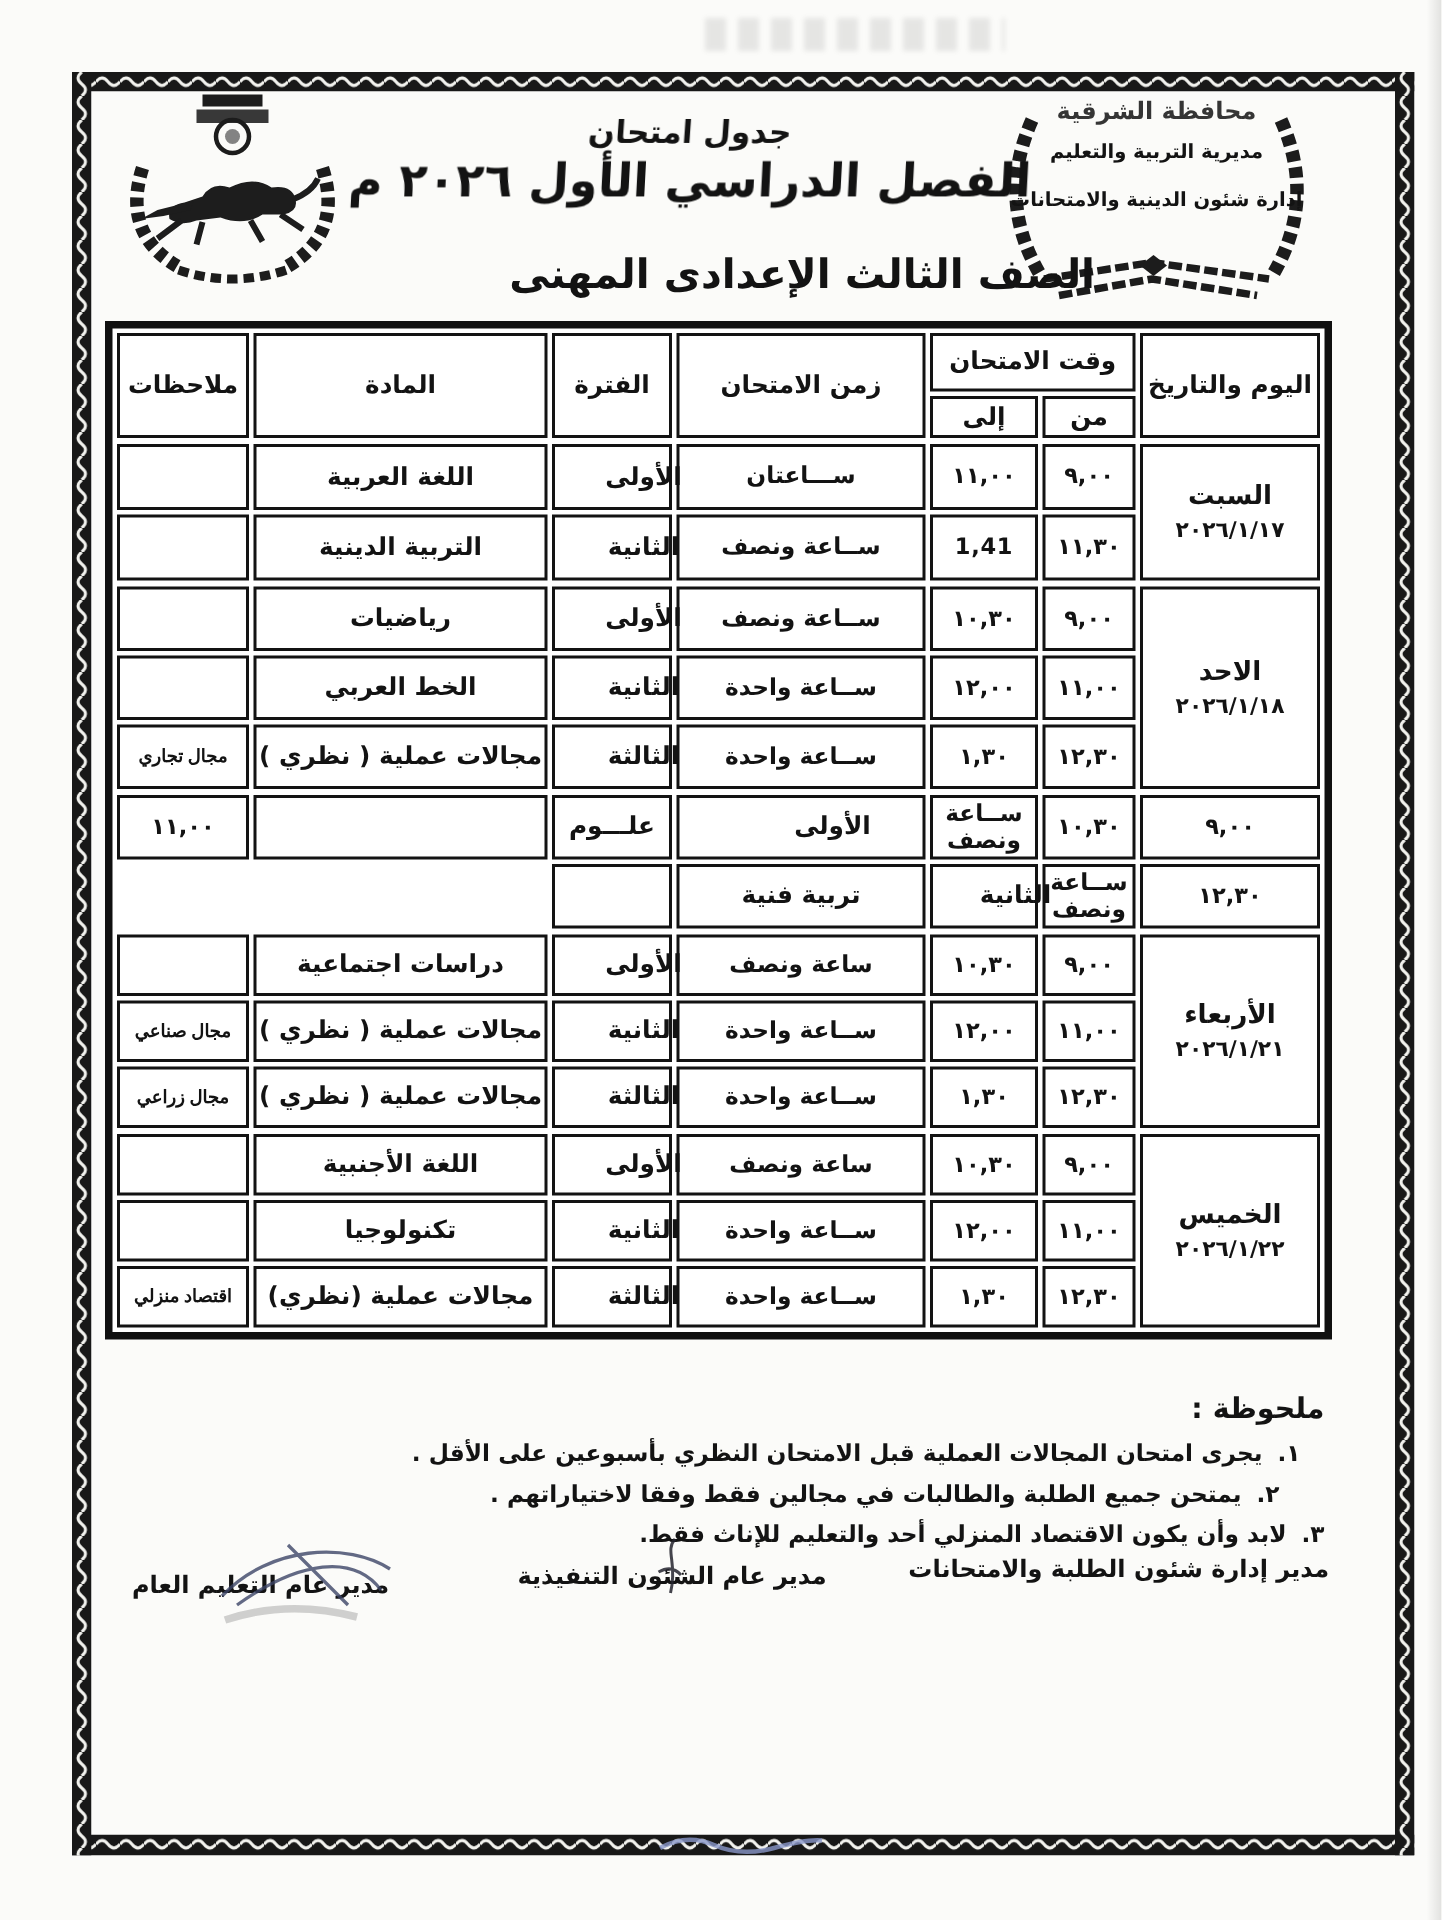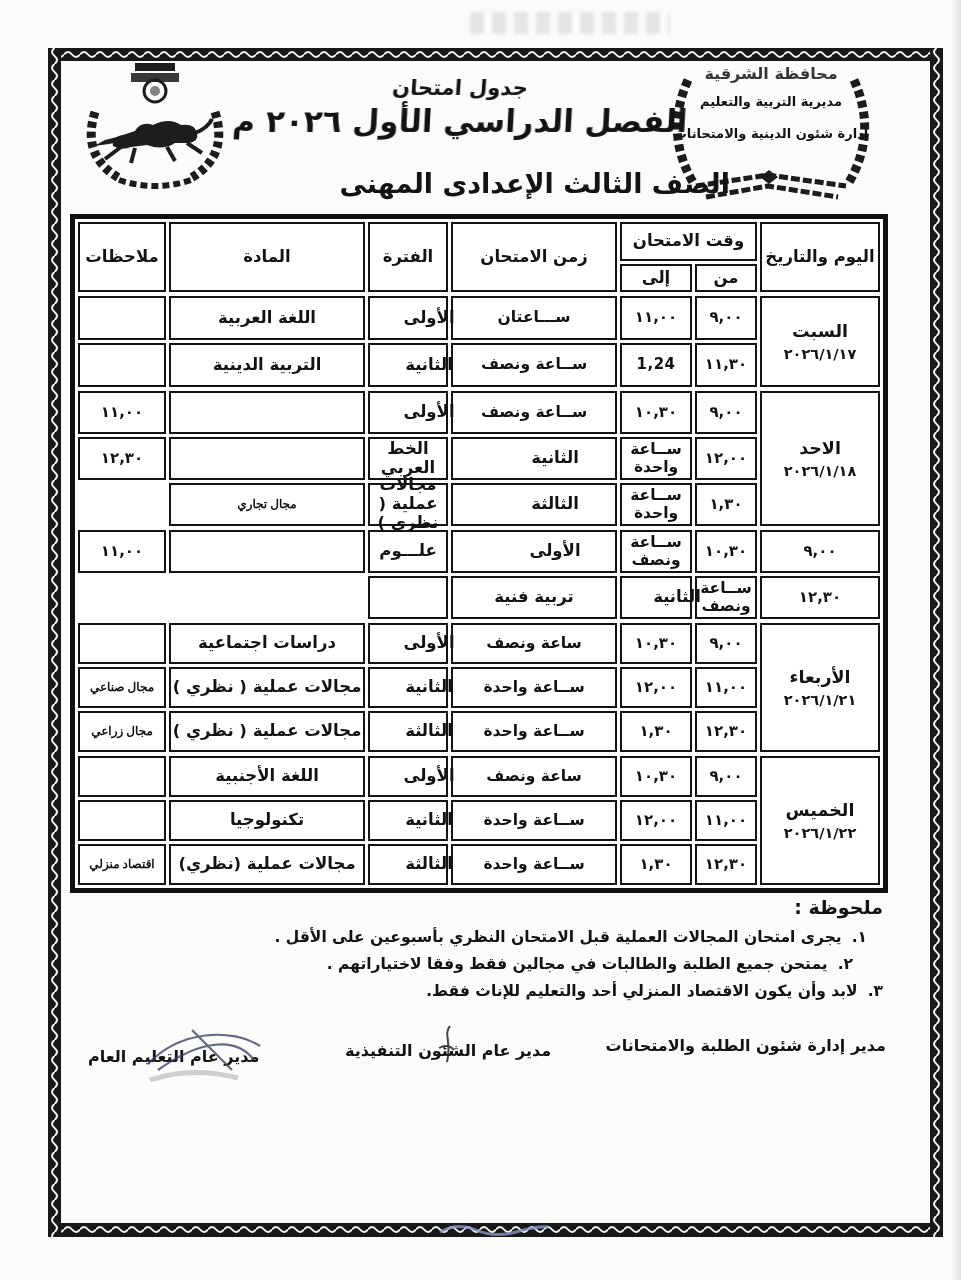--- a/index.html
+++ b/index.html
@@ -30,21 +30,21 @@
   .c.hd{font-size:16.5px;}
   .c.day{font-size:17.5px;gap:5px;}
   .c.day .dt{font-size:14.5px;letter-spacing:.5px;}
   .c.t{font-size:15px;letter-spacing:.5px;}
   .c.sub{font-size:16.5px;}
   .c.per{font-size:16.5px;padding-left:42px;}
   .c.dur{font-size:15.5px;}
   .c.note{font-size:12px;line-height:1.3;padding:10px 2px;font-family:Liberation Serif, serif;}
   
   .notes{right:78px;top:896px;width:640px;direction:rtl;text-align:right;}
-  .notes .ttl{font-size:19px;font-weight:bold;margin-bottom:10px;}
+  .notes .ttl{font-size:19px;font-weight:bold;margin-bottom:10px;margin-top:32px;}
   .nline{font-size:15.5px;font-weight:bold;margin-bottom:9px;white-space:nowrap;}
   .nline:nth-of-type(2){padding-right:16px;}
   .nline:nth-of-type(3){padding-right:30px;}
   .nline .no{margin-left:10px;}
   
   .sig{font-size:16px;font-weight:bold;white-space:nowrap;}
   .bleed{left:470px;top:12px;width:200px;height:22px;opacity:.14;filter:blur(1.6px);
          background:repeating-linear-gradient(90deg,#666 0 14px,transparent 14px 22px);}
   .edge{right:0;top:0;width:10px;height:1280px;
         background:linear-gradient(to left,rgba(0,0,0,.10),rgba(0,0,0,0));}
@@ -129,36 +129,37 @@
       <div>السبت</div>
       <div class="dt">٢٠٢٦/١/١٧</div>
     </div>
     <div class="c t">٩,٠٠</div>
     <div class="c t">١١,٠٠</div>
     <div class="c dur">ســـاعتان</div>
     <div class="c per">الأولى</div>
     <div class="c sub">اللغة العربية</div>
     <div class="c note"></div>
     <div class="c t">١١,٣٠</div>
-    <div class="c t">1,24</div>
+    <div class="c t">1,41</div>
     <div class="c dur">ســاعة ونصف</div>
     <div class="c per">الثانية</div>
     <div class="c sub">التربية الدينية</div>
     <div class="c note"></div>
   </div>
 
   <div class="grp" style="grid-auto-rows:43px">
     <div class="c day" style="grid-row:1/span 3">
       <div>الاحد</div>
       <div class="dt">٢٠٢٦/١/١٨</div>
     </div>
     <div class="c t">٩,٠٠</div>
     <div class="c t">١٠,٣٠</div>
     <div class="c dur">ســاعة ونصف</div>
     <div class="c per">الأولى</div>
+    <div class="c sub">رياضيات</div>
     <div class="c note"></div>
     <div class="c t">١١,٠٠</div>
     <div class="c t">١٢,٠٠</div>
     <div class="c dur">ســاعة واحدة</div>
     <div class="c per">الثانية</div>
     <div class="c sub">الخط العربي</div>
     <div class="c note"></div>
     <div class="c t">١٢,٣٠</div>
     <div class="c t">١,٣٠</div>
     <div class="c dur">ســاعة واحدة</div>

